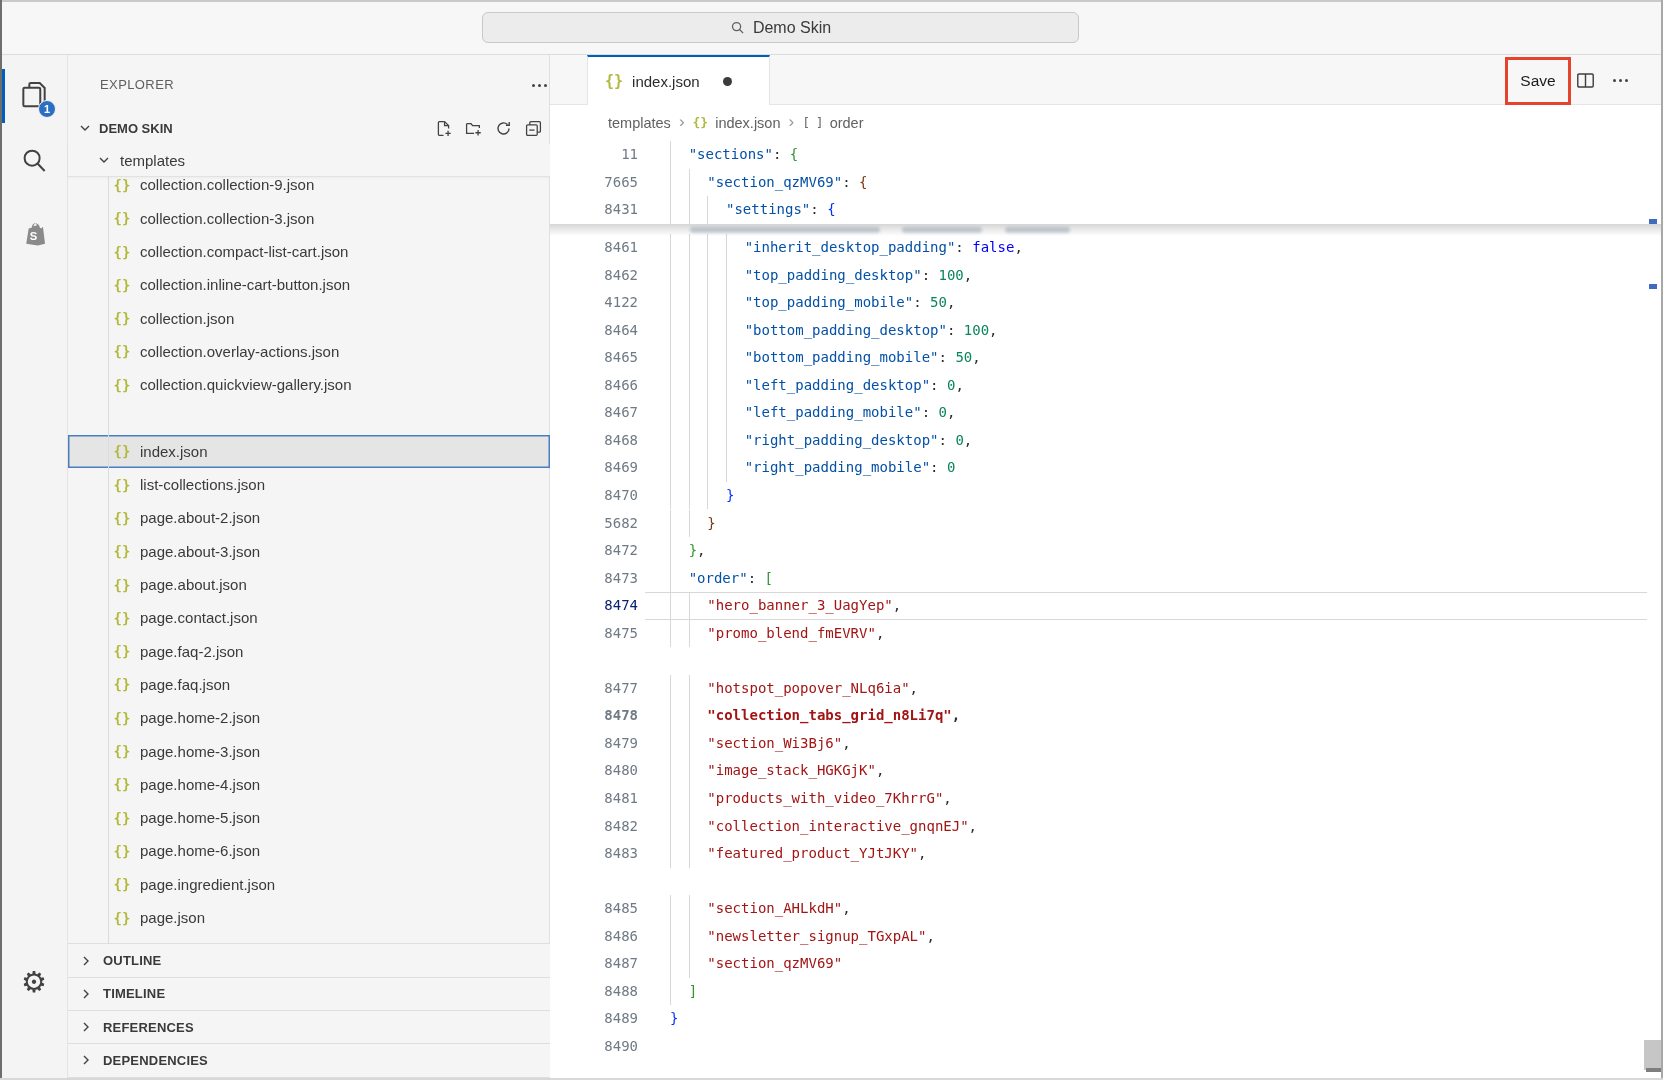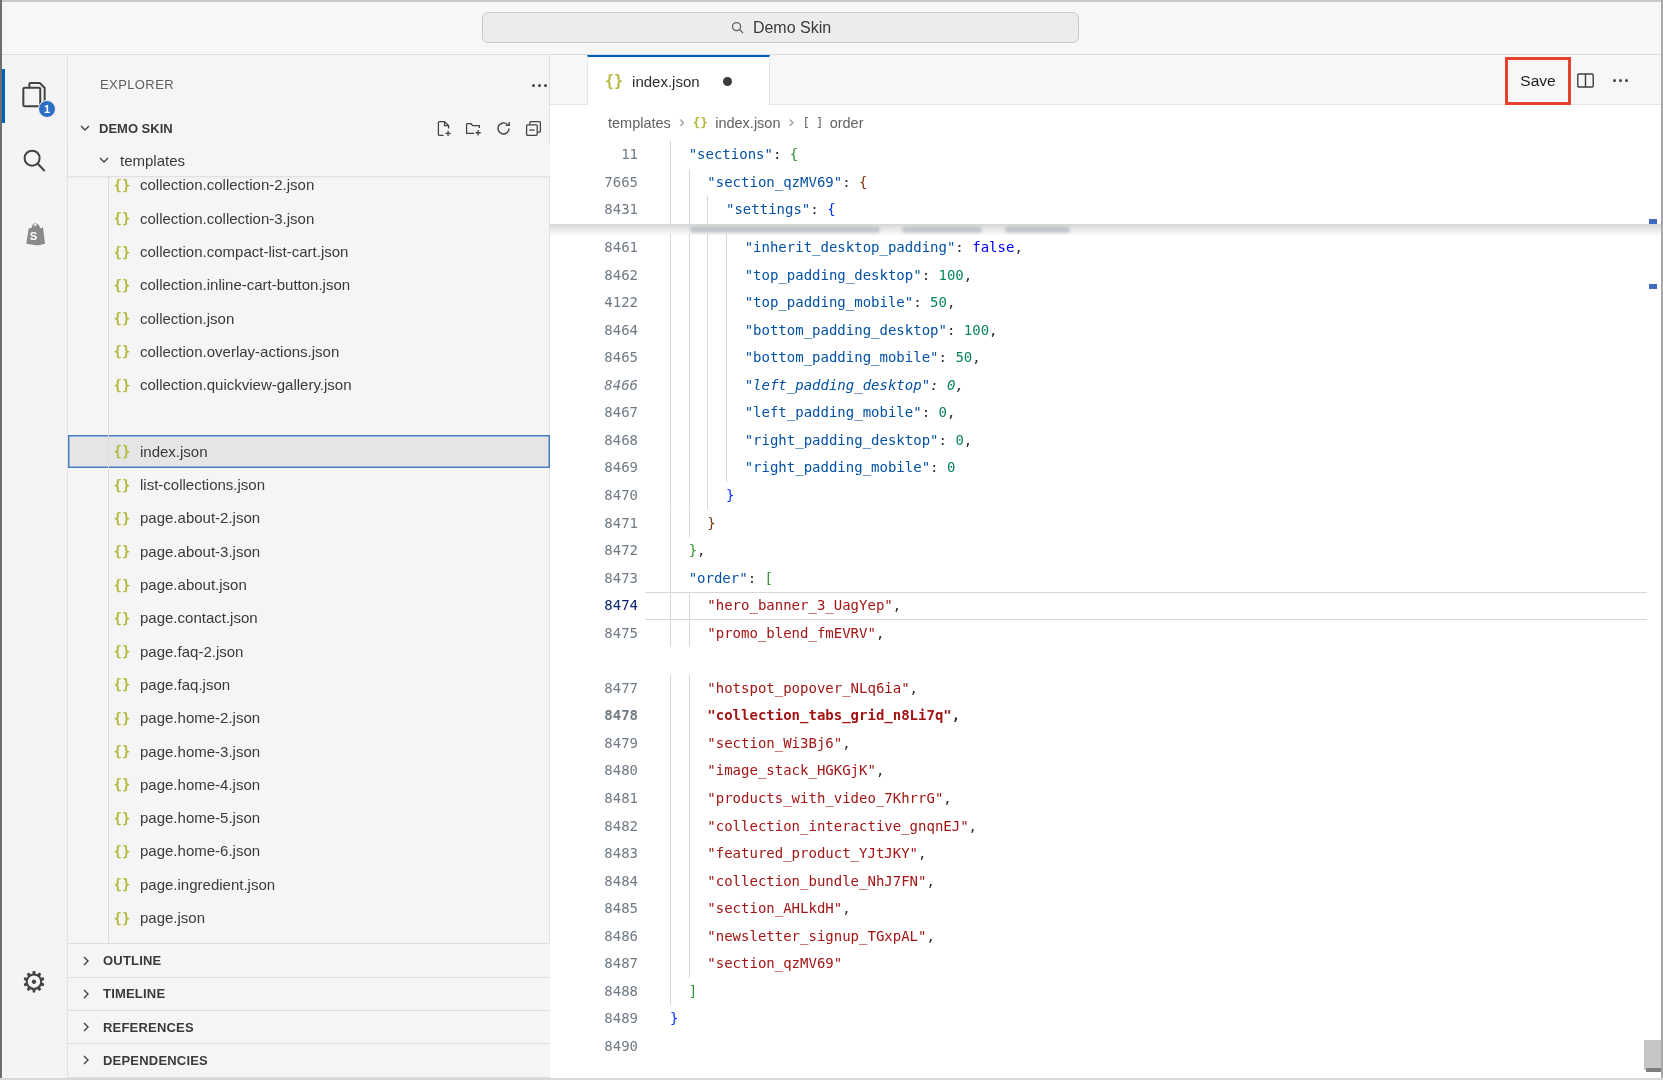--- a/index.html
+++ b/index.html
@@ -193,21 +193,21 @@
             <polyline points="4,6 8,10 12,6"></polyline>
           </svg>
       </span>
       <span class="folder-label">templates</span>
     </div>
 
     <div class="file-list" id="file-list">
       <div class="tree-guide"></div>
     <div class="file-row" style="top: -8.7px;">
           <span class="json-ico">{}</span>
-          <span class="file-name">collection.collection-2.json</span>
+          <span class="file-name">collection.collection-9.json</span>
         </div>
         <div class="file-row" style="top: 24.6px;">
           <span class="json-ico">{}</span>
           <span class="file-name">collection.collection-3.json</span>
         </div>
         <div class="file-row" style="top: 57.9px;">
           <span class="json-ico">{}</span>
           <span class="file-name">collection.compact-list-cart.json</span>
         </div>
         <div class="file-row" style="top: 91.2px;">
@@ -393,42 +393,42 @@
           <span class="lc"><span class="guide" style="left: 0px;"></span><span class="guide" style="left: 18.662px;"></span><span class="guide" style="left: 37.324px;"></span><span class="guide" style="left: 55.986px;"></span><span style="padding-left: 74.648px; display: inline-block;"><span class="t-key">"top_padding_mobile"</span><span class="t-punc">: </span><span class="t-num">50</span><span class="t-punc">,</span></span></span>
         </div>
         <div class="code-line" style="top: 82.65px;">
           <span class="ln">8464</span>
           <span class="lc"><span class="guide" style="left: 0px;"></span><span class="guide" style="left: 18.662px;"></span><span class="guide" style="left: 37.324px;"></span><span class="guide" style="left: 55.986px;"></span><span style="padding-left: 74.648px; display: inline-block;"><span class="t-key">"bottom_padding_desktop"</span><span class="t-punc">: </span><span class="t-num">100</span><span class="t-punc">,</span></span></span>
         </div>
         <div class="code-line" style="top: 110.2px;">
           <span class="ln">8465</span>
           <span class="lc"><span class="guide" style="left: 0px;"></span><span class="guide" style="left: 18.662px;"></span><span class="guide" style="left: 37.324px;"></span><span class="guide" style="left: 55.986px;"></span><span style="padding-left: 74.648px; display: inline-block;"><span class="t-key">"bottom_padding_mobile"</span><span class="t-punc">: </span><span class="t-num">50</span><span class="t-punc">,</span></span></span>
         </div>
-        <div class="code-line" style="top: 137.75px; font-style: italic;">
+        <div class="code-line" style="top: 137.75px;">
           <span class="ln">8466</span>
           <span class="lc"><span class="guide" style="left: 0px;"></span><span class="guide" style="left: 18.662px;"></span><span class="guide" style="left: 37.324px;"></span><span class="guide" style="left: 55.986px;"></span><span style="padding-left: 74.648px; display: inline-block;"><span class="t-key">"left_padding_desktop"</span><span class="t-punc">: </span><span class="t-num">0</span><span class="t-punc">,</span></span></span>
         </div>
         <div class="code-line" style="top: 165.3px;">
           <span class="ln">8467</span>
           <span class="lc"><span class="guide" style="left: 0px;"></span><span class="guide" style="left: 18.662px;"></span><span class="guide" style="left: 37.324px;"></span><span class="guide" style="left: 55.986px;"></span><span style="padding-left: 74.648px; display: inline-block;"><span class="t-key">"left_padding_mobile"</span><span class="t-punc">: </span><span class="t-num">0</span><span class="t-punc">,</span></span></span>
         </div>
         <div class="code-line" style="top: 192.85px;">
           <span class="ln">8468</span>
           <span class="lc"><span class="guide" style="left: 0px;"></span><span class="guide" style="left: 18.662px;"></span><span class="guide" style="left: 37.324px;"></span><span class="guide" style="left: 55.986px;"></span><span style="padding-left: 74.648px; display: inline-block;"><span class="t-key">"right_padding_desktop"</span><span class="t-punc">: </span><span class="t-num">0</span><span class="t-punc">,</span></span></span>
         </div>
         <div class="code-line" style="top: 220.4px;">
           <span class="ln">8469</span>
           <span class="lc"><span class="guide" style="left: 0px;"></span><span class="guide" style="left: 18.662px;"></span><span class="guide" style="left: 37.324px;"></span><span class="guide" style="left: 55.986px;"></span><span style="padding-left: 74.648px; display: inline-block;"><span class="t-key">"right_padding_mobile"</span><span class="t-punc">: </span><span class="t-num">0</span></span></span>
         </div>
         <div class="code-line" style="top: 247.95px;">
           <span class="ln">8470</span>
           <span class="lc"><span class="guide" style="left: 0px;"></span><span class="guide" style="left: 18.662px;"></span><span class="guide" style="left: 37.324px;"></span><span style="padding-left: 55.986px; display: inline-block;"><span class="t-b1">}</span></span></span>
         </div>
         <div class="code-line" style="top: 275.5px;">
-          <span class="ln">8471</span>
+          <span class="ln">5682</span>
           <span class="lc"><span class="guide" style="left: 0px;"></span><span class="guide" style="left: 18.662px;"></span><span style="padding-left: 37.324px; display: inline-block;"><span class="t-b3">}</span></span></span>
         </div>
         <div class="code-line" style="top: 303.05px;">
           <span class="ln">8472</span>
           <span class="lc"><span class="guide" style="left: 0px;"></span><span style="padding-left: 18.662px; display: inline-block;"><span class="t-b2">}</span><span class="t-punc">,</span></span></span>
         </div>
         <div class="code-line" style="top: 330.6px;">
           <span class="ln">8473</span>
           <span class="lc"><span class="guide" style="left: 0px;"></span><span style="padding-left: 18.662px; display: inline-block;"><span class="t-key">"order"</span><span class="t-punc">: </span><span class="t-b2">[</span></span></span>
         </div>
@@ -460,24 +460,20 @@
           <span class="ln">8481</span>
           <span class="lc"><span class="guide" style="left: 0px;"></span><span class="guide" style="left: 18.662px;"></span><span style="padding-left: 37.324px; display: inline-block;"><span class="t-str">"products_with_video_7KhrrG"</span><span class="t-punc">,</span></span></span>
         </div>
         <div class="code-line" style="top: 578.55px;">
           <span class="ln">8482</span>
           <span class="lc"><span class="guide" style="left: 0px;"></span><span class="guide" style="left: 18.662px;"></span><span style="padding-left: 37.324px; display: inline-block;"><span class="t-str">"collection_interactive_gnqnEJ"</span><span class="t-punc">,</span></span></span>
         </div>
         <div class="code-line" style="top: 606.1px;">
           <span class="ln">8483</span>
           <span class="lc"><span class="guide" style="left: 0px;"></span><span class="guide" style="left: 18.662px;"></span><span style="padding-left: 37.324px; display: inline-block;"><span class="t-str">"featured_product_YJtJKY"</span><span class="t-punc">,</span></span></span>
-        </div>
-        <div class="code-line" style="top: 633.65px;">
-          <span class="ln">8484</span>
-          <span class="lc"><span class="guide" style="left: 0px;"></span><span class="guide" style="left: 18.662px;"></span><span style="padding-left: 37.324px; display: inline-block;"><span class="t-str">"collection_bundle_NhJ7FN"</span><span class="t-punc">,</span></span></span>
         </div>
         <div class="code-line" style="top: 661.2px;">
           <span class="ln">8485</span>
           <span class="lc"><span class="guide" style="left: 0px;"></span><span class="guide" style="left: 18.662px;"></span><span style="padding-left: 37.324px; display: inline-block;"><span class="t-str">"section_AHLkdH"</span><span class="t-punc">,</span></span></span>
         </div>
         <div class="code-line" style="top: 688.75px;">
           <span class="ln">8486</span>
           <span class="lc"><span class="guide" style="left: 0px;"></span><span class="guide" style="left: 18.662px;"></span><span style="padding-left: 37.324px; display: inline-block;"><span class="t-str">"newsletter_signup_TGxpAL"</span><span class="t-punc">,</span></span></span>
         </div>
         <div class="code-line" style="top: 716.3px;">

